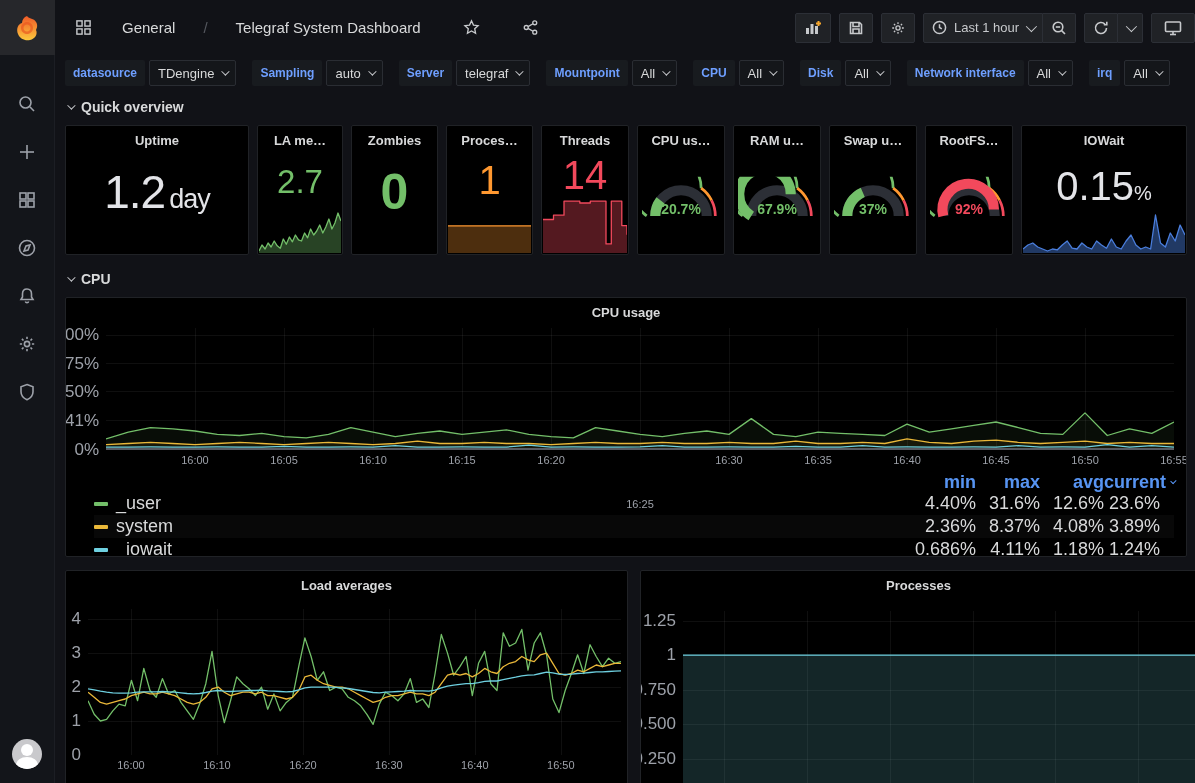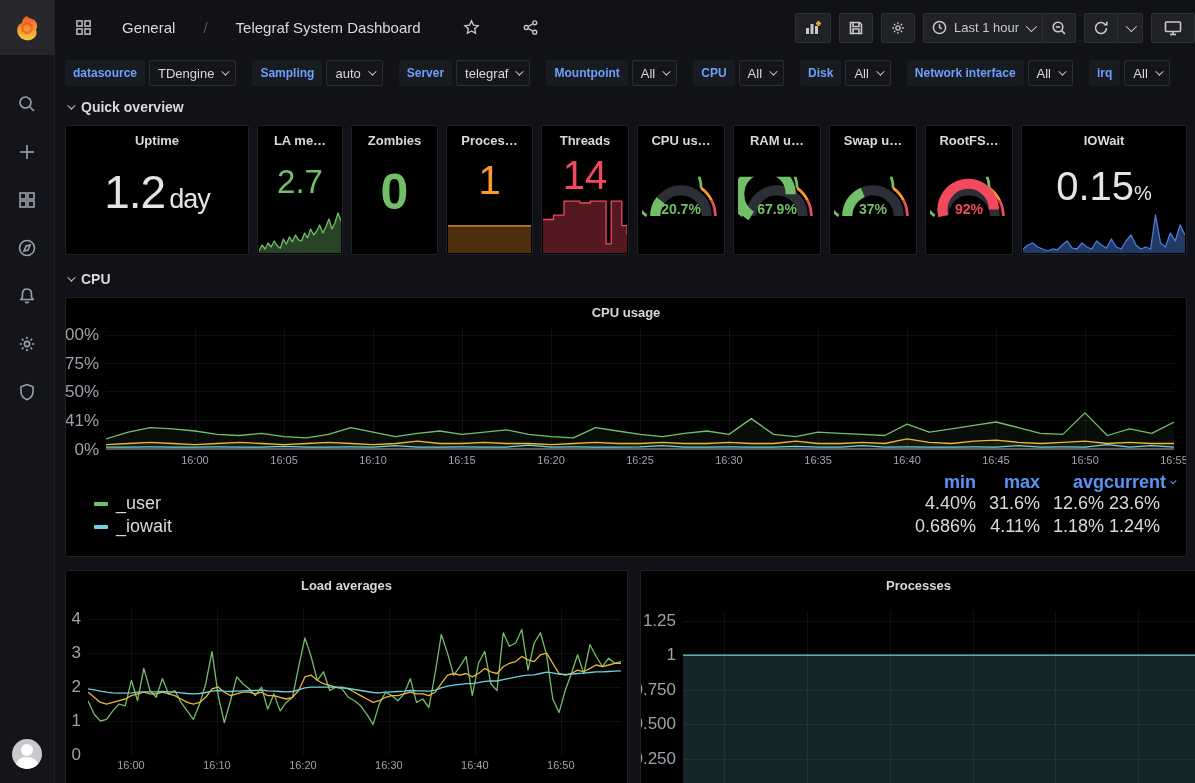--- a/index.html
+++ b/index.html
@@ -469,21 +469,21 @@
                 <path d="M0.0 119.1 L22.3 119.1 L44.5 118.9 L66.8 119.1 L89.0 119.1 L111.3 118.9 L133.5 119.1 L155.8 119.1 L178.0 118.3 L200.3 119.1 L222.5 119.1 L244.8 118.9 L267.0 119.1 L289.3 117.7 L311.5 119.1 L333.8 119.1 L356.0 118.9 L378.3 119.1 L400.5 119.1 L422.8 117.2 L445.0 119.1 L467.3 118.9 L489.5 119.1 L511.8 119.1 L534.0 118.9 L556.3 117.7 L578.5 119.1 L600.8 119.1 L623.0 118.9 L645.3 119.1 L667.5 119.1 L689.8 118.3 L712.0 119.1 L734.3 119.1 L756.5 117.7 L778.8 119.1 L801.0 118.9 L823.3 119.1 L845.5 119.1 L867.8 118.9 L890.0 119.1 L912.3 117.7 L934.5 119.1 L956.8 118.9 L979.0 119.1 L1001.3 116.6 L1023.5 119.1 L1045.8 117.7 L1068.0 119.1" fill="none" stroke="#6ed0e0" stroke-width="1.3" stroke-linejoin="round"></path>
               </svg>
             </div>
           <div></div>
           <div class="xrow">
               <span style="left: 8.33%;">16:00</span>
               <span style="left: 16.67%;">16:05</span>
               <span style="left: 25%;">16:10</span>
               <span style="left: 33.33%;">16:15</span>
               <span style="left: 41.67%;">16:20</span>
-              <span style="left: 50%;">16:25</span>
+              <span style="left: 50%; margin-top: 44px;">16:25</span>
               <span style="left: 58.33%;">16:30</span>
               <span style="left: 66.67%;">16:35</span>
               <span style="left: 75%;">16:40</span>
               <span style="left: 83.33%;">16:45</span>
               <span style="left: 91.67%;">16:50</span>
               <span style="left: 100%;">16:55</span>
             </div>
         </div>
         <div class="legend">
           <div class="legend-head">
@@ -498,20 +498,30 @@
           </div>
           <div class="legend-row">
             <span class="l-name">
                 <span class="swatch" style="background: rgb(115, 191, 105);"></span>
                 <span>_user</span>
               </span>
             <span class="l-col">4.40%</span>
             <span class="l-col">31.6%</span>
             <span class="l-col">12.6%</span>
             <span class="l-col cur" style="padding-right:14px">23.6%</span>
+          </div>
+          <div class="legend-row alt">
+            <span class="l-name">
+                <span class="swatch" style="background: rgb(234, 184, 57);"></span>
+                <span>system</span>
+              </span>
+            <span class="l-col">2.36%</span>
+            <span class="l-col">8.37%</span>
+            <span class="l-col">4.08%</span>
+            <span class="l-col cur" style="padding-right:14px">3.89%</span>
           </div>
           <div class="legend-row">
             <span class="l-name">
                 <span class="swatch" style="background: rgb(110, 208, 224);"></span>
                 <span>_iowait</span>
               </span>
             <span class="l-col">0.686%</span>
             <span class="l-col">4.11%</span>
             <span class="l-col">1.18%</span>
             <span class="l-col cur" style="padding-right:14px">1.24%</span>

